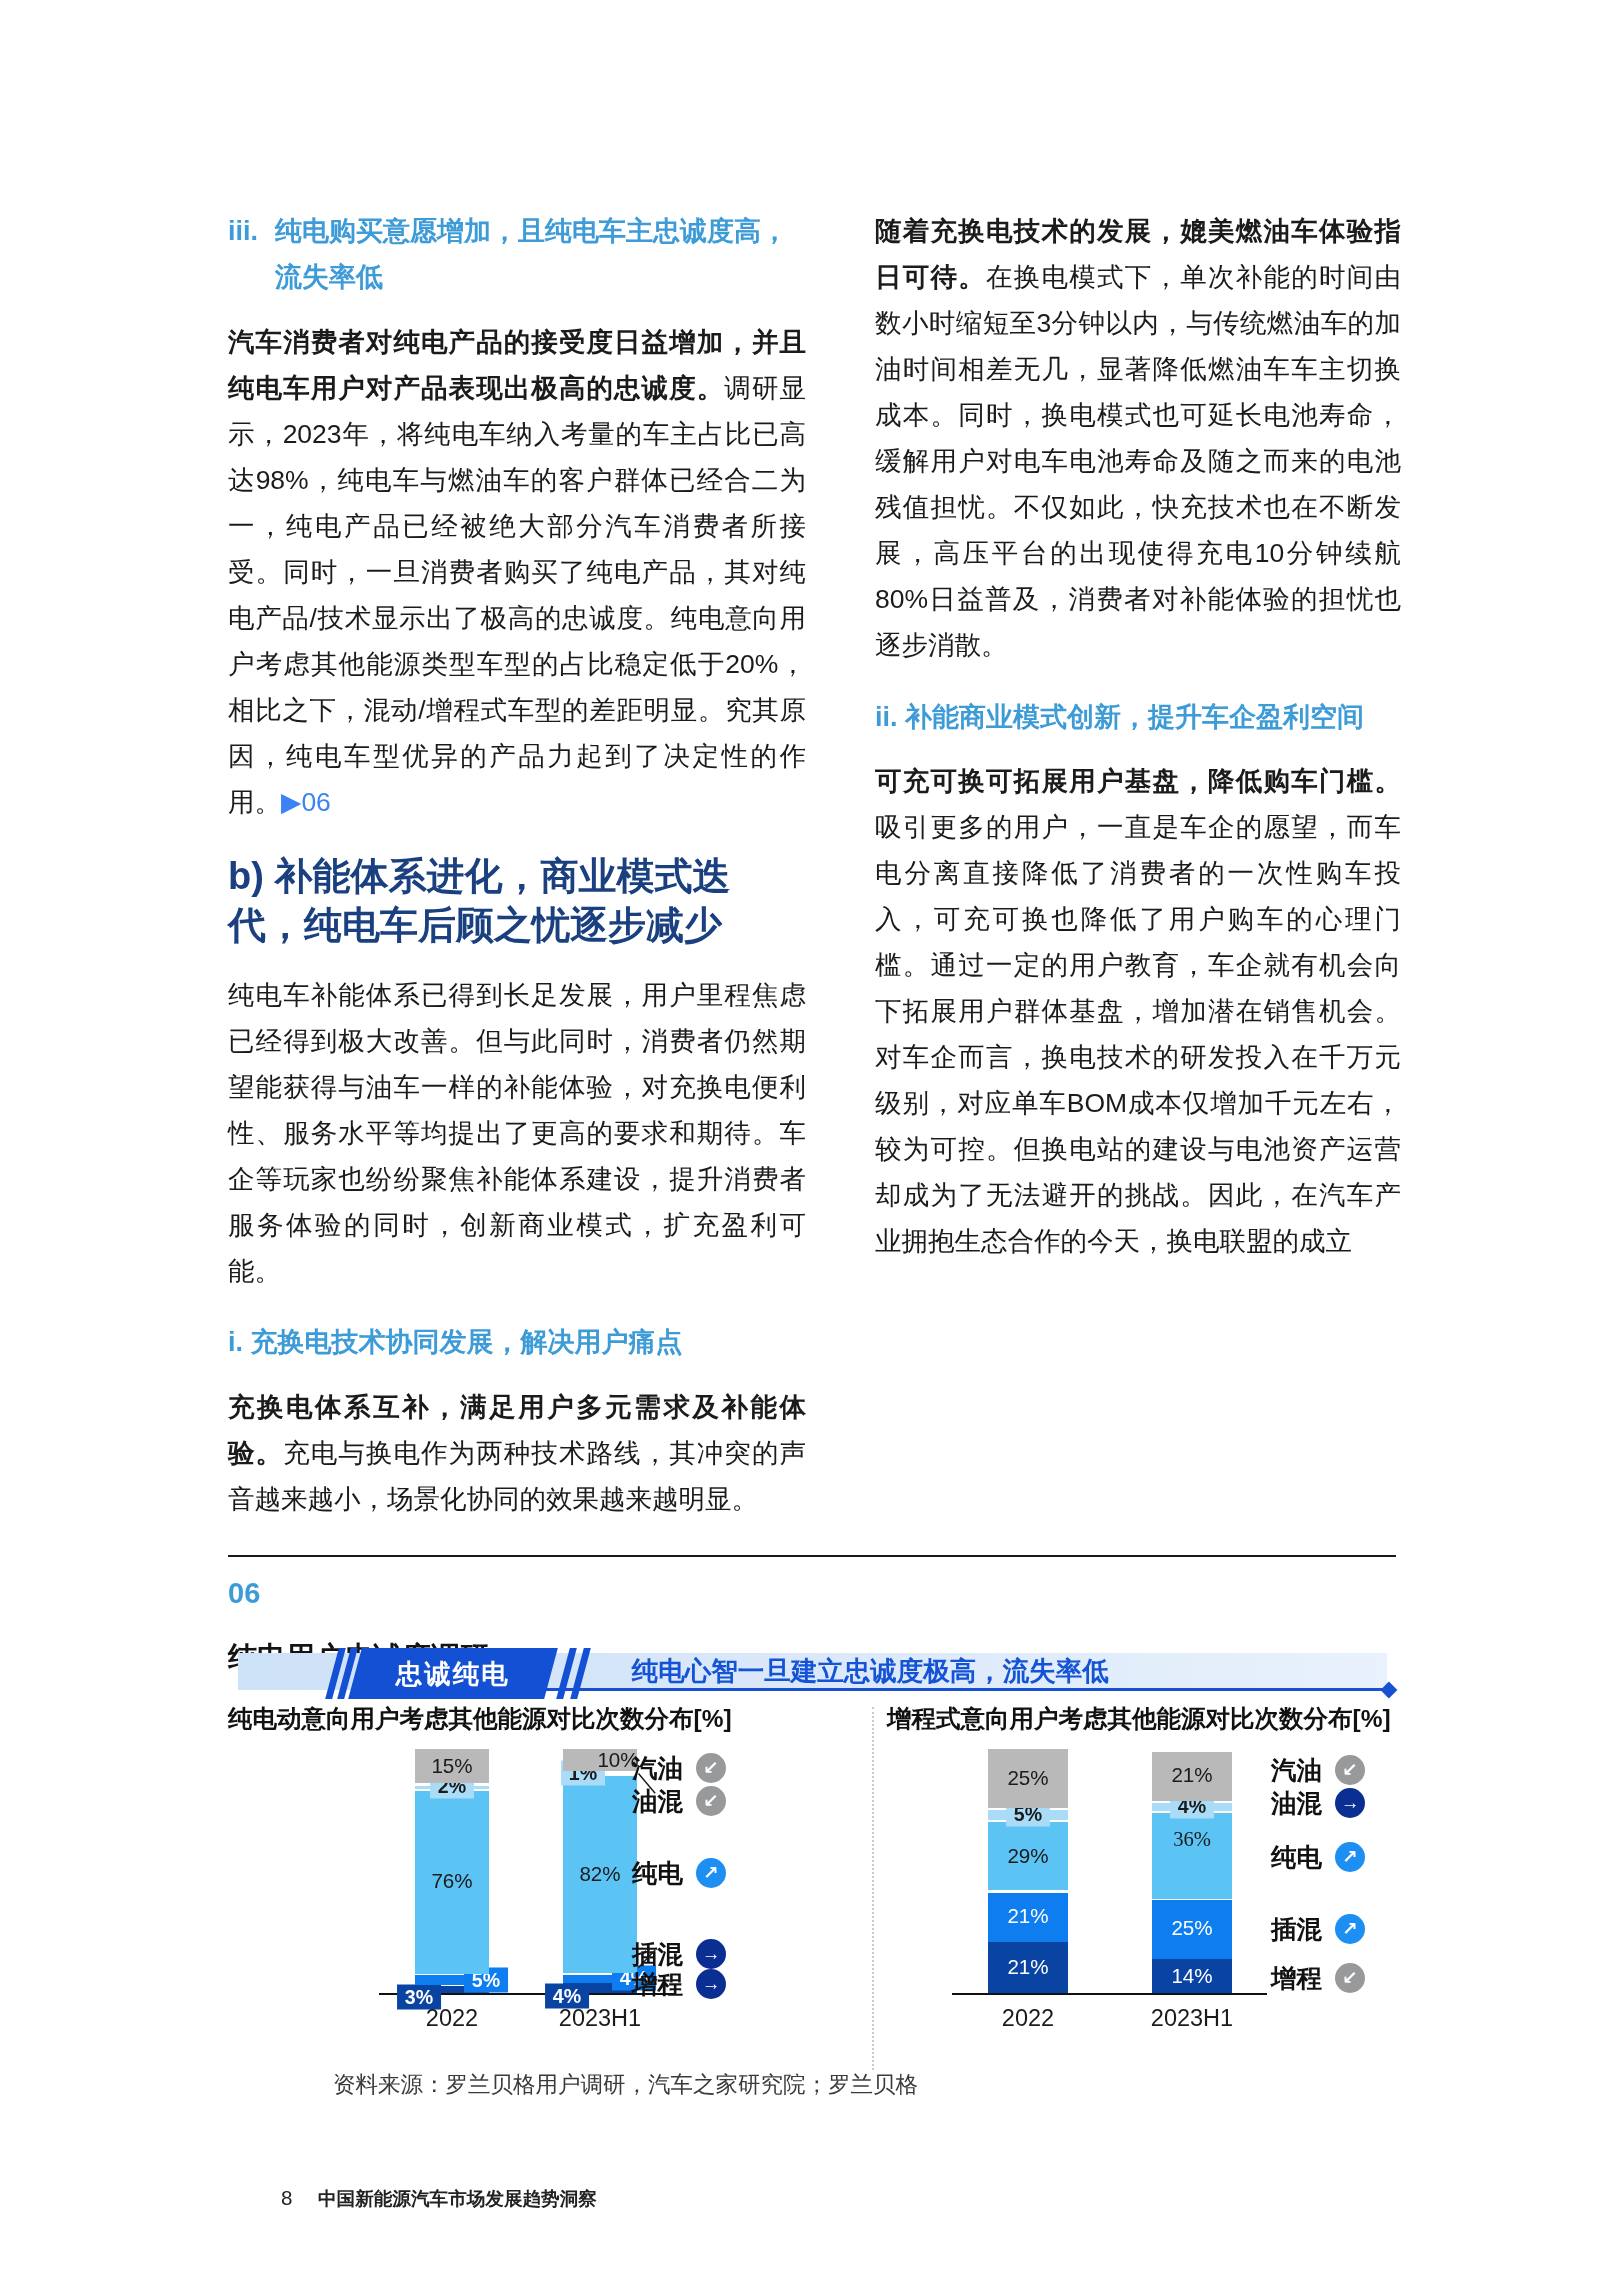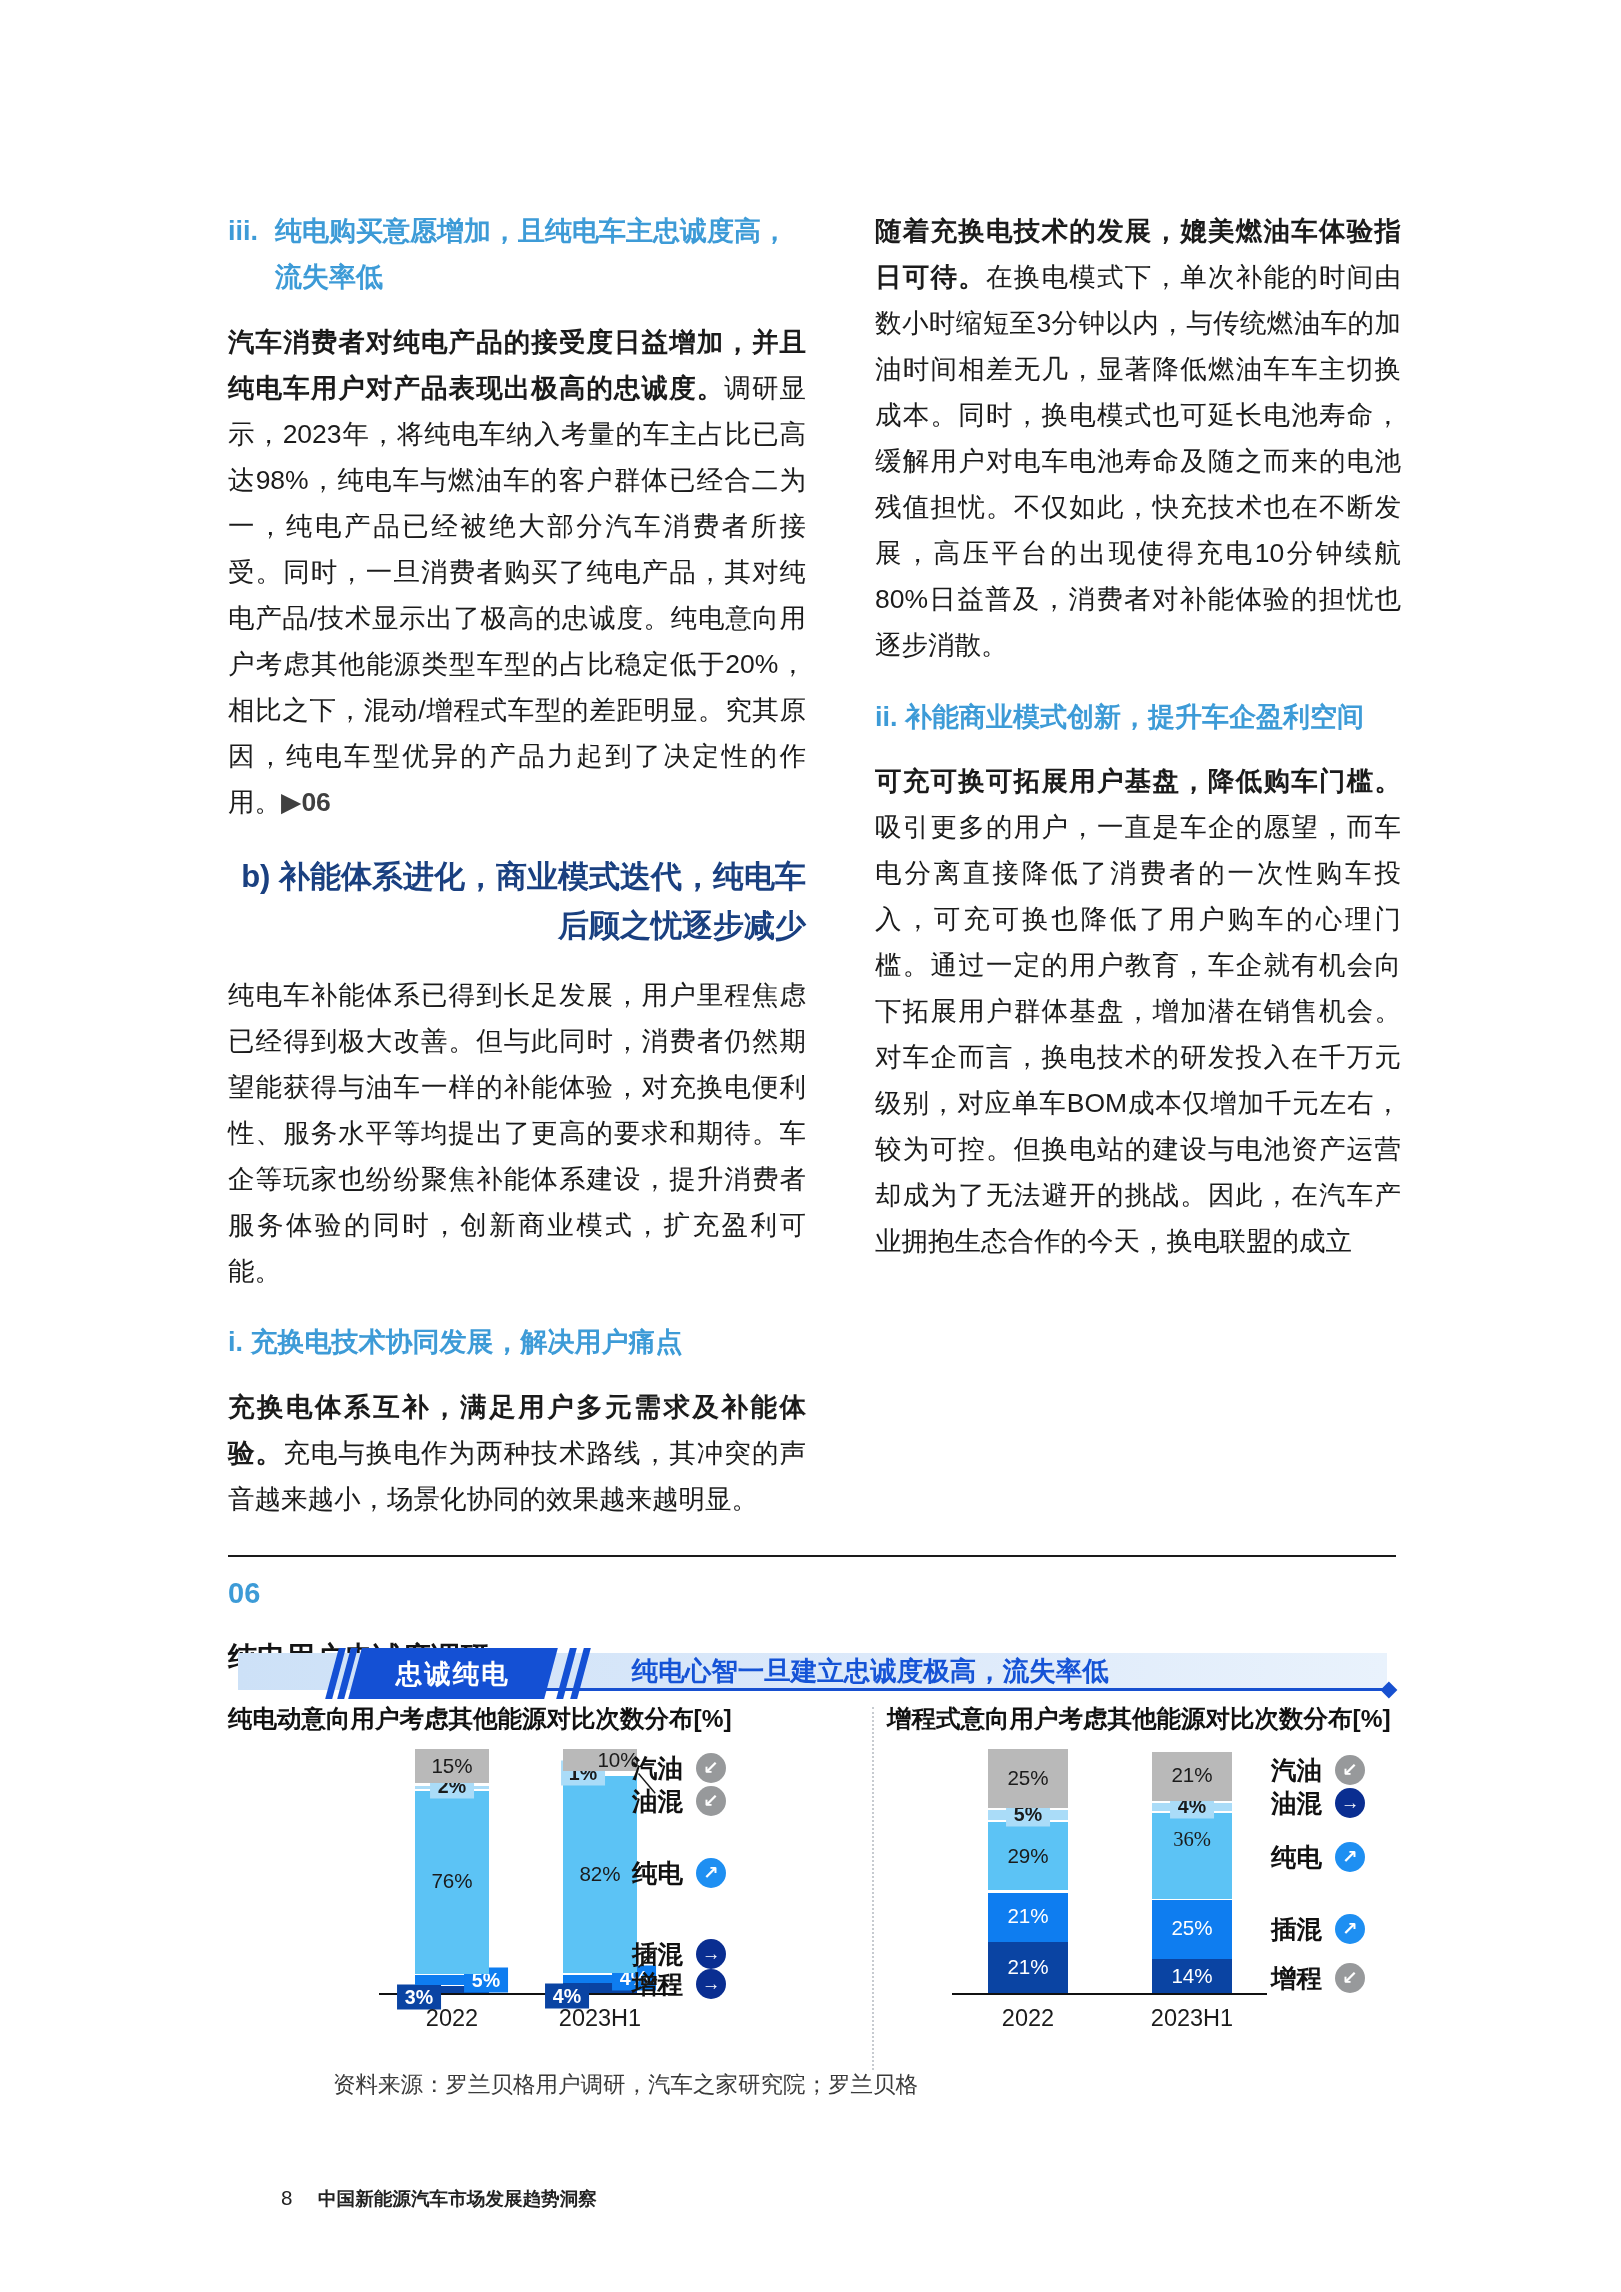--- a/index.html
+++ b/index.html
@@ -4,26 +4,26 @@
 <style>
   html,body{margin:0;padding:0;background:#e8e8e8;}
   .page{position:relative;width:1621px;height:2293px;background:#ffffff;overflow:hidden;
         font-family:"Liberation Sans","DejaVu Sans",sans-serif;color:#1b1b1b;}
   
   .col{position:absolute;top:208px;font-size:26.5px;line-height:46px;text-align:justify;}
   .col-left{left:228px;width:578px;}
   .col-right{left:875px;width:526px;}
   .col p{margin:0 0 18.6px 0;}
   .lead{font-weight:bold;}
-  h2.navy{color:#1A4080;font-size:31px;line-height:49px;margin:27.4px 0 21.6px 0;font-weight:bold;text-align:right;}
+  h2.navy{color:#1A4080;font-size:38px;line-height:49px;margin:27.4px 0 21.6px 0;font-weight:bold;text-align:left;}
   h3.sky{color:#3D9BD7;font-size:27px;line-height:46px;margin:25.5px 0 18.6px 0;font-weight:bold;text-align:left;}
   h3.sky.first{margin-top:0;}
   .hang{padding-left:47px;}
   .hang .num{display:inline-block;width:47px;margin-left:-47px;}
-  .ref{color:#404040;font-weight:bold;white-space:nowrap;}
+  .ref{color:#3b82f6;font-weight:normal;white-space:nowrap;}
   
   .figure{position:absolute;left:228px;top:1555px;width:1168px;}
   .fig-rule{border-top:2px solid #1a1a1a;width:100%;}
   .fig-head{display:flex;align-items:baseline;gap:28px;margin-top:19.6px;flex-direction:column;}
   .fig-num{color:#3D9BD7;font-size:29px;font-weight:bold;}
   .fig-title{color:#141414;font-size:29px;font-weight:bold;}
   .banner{position:absolute;left:9.8px;top:98px;width:1149px;height:37px;
           background:linear-gradient(90deg,#CDE1F7 0%,#DCE9FA 55%,#E9F2FC 100%);}
   .banner-line{position:absolute;left:216px;right:-2px;bottom:-1px;height:2.9px;background:#1750D0;}
   .banner-diamond{position:absolute;right:-7.8px;bottom:-5.9px;width:11.8px;height:11.8px;background:#1750D0;transform:rotate(45deg);}

